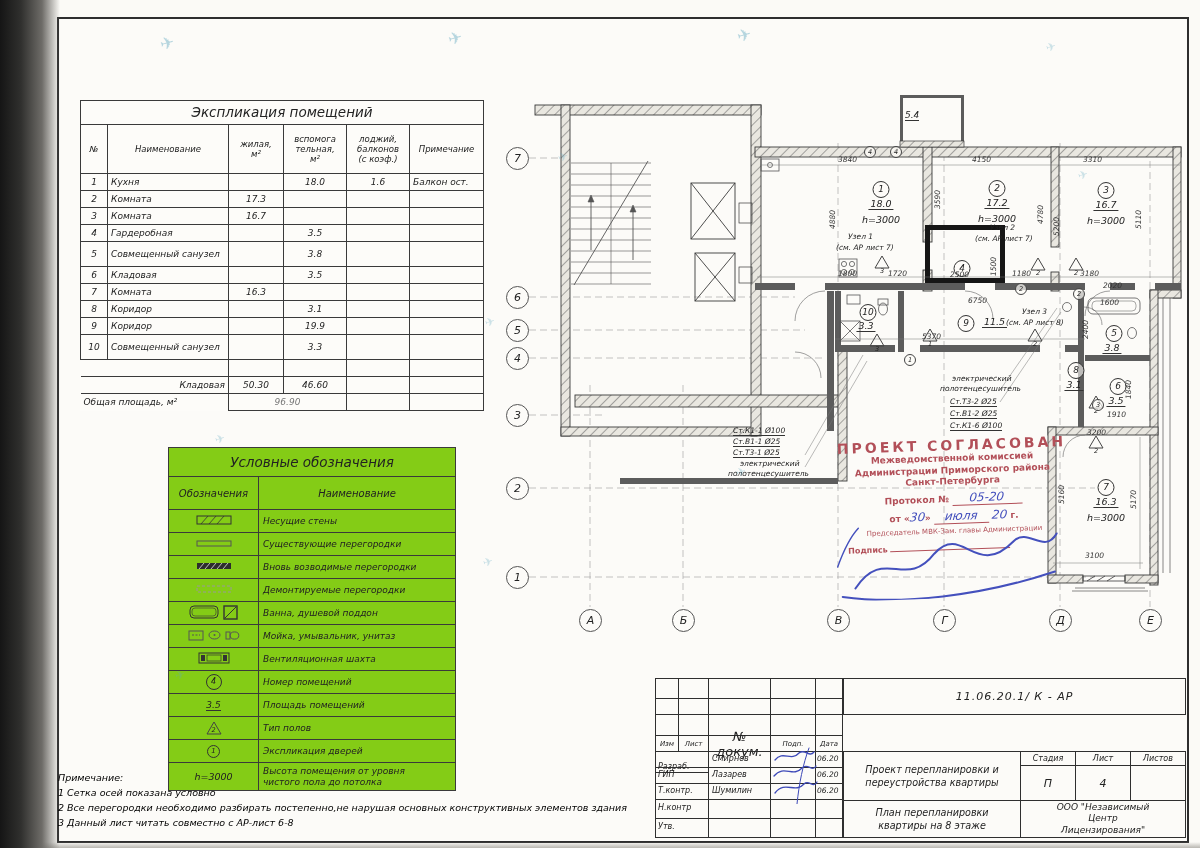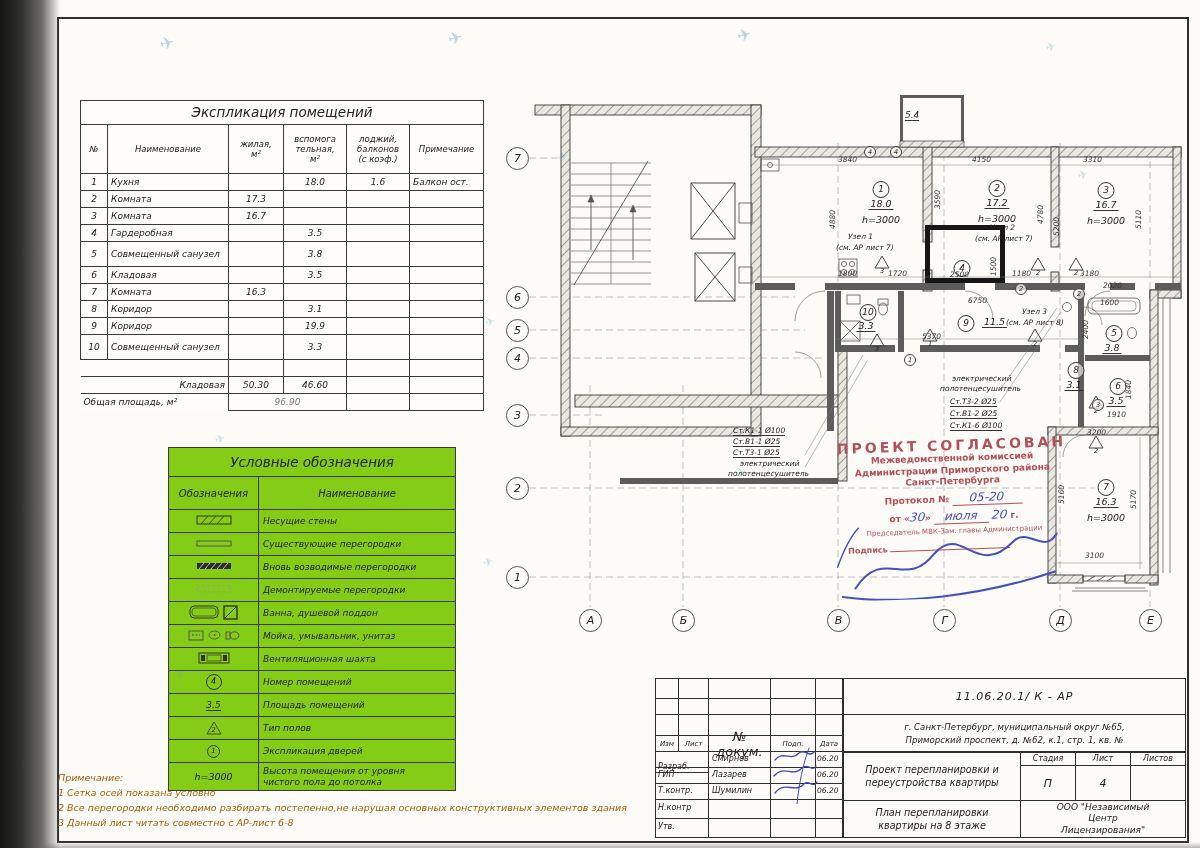--- a/index.html
+++ b/index.html
@@ -25,21 +25,21 @@
   .legend td{border:1px solid #3a3a3a;font-size:9px;font-style:italic;color:#222;padding:1px 4px;height:20px;}
   .legend .ttl{font-size:13.5px;text-align:center;height:26px;}
   .legend .hdr{text-align:center;font-size:10px;height:30px;}
   .legend .sym{text-align:center;}
   .pre{white-space:pre-line;}
   
   .sym-wrap{display:inline-flex;align-items:center;gap:4px;justify-content:center;}
   .circ{display:inline-block;border:1px solid #333;border-radius:50%;width:14px;height:14px;line-height:14px;font-size:8px;text-align:center;font-style:italic;color:#222;}
   .underl{border-bottom:1px solid #333;text-align:center;}
   
-  .notes{position:absolute;left:58px;top:770px;width:600px;z-index:45;color:#a16207;}
+  .notes{position:absolute;left:58px;top:770px;width:600px;z-index:45;color:#000000;}
   .notes div{font-size:9.5px;font-style:italic;line-height:15px;}
   
   .plan-svg{position:absolute;left:495px;top:55px;z-index:3;}
   .lbl{position:absolute;font-style:italic;color:#222;z-index:8;white-space:nowrap;}
   .cen{transform:translateX(-50%);}
   .rn{border:1px solid #333;border-radius:50%;width:15px;height:15px;line-height:15px;text-align:center;font-size:9px;background:rgba(253,252,248,.6);}
   .ra{font-size:9.5px;border-bottom:1px solid #333;padding:0 2px;}
   .rh{font-size:9.5px;}
   .dim{font-size:7.5px;color:#333;}
   .vdim{width:28px;text-align:center;transform:rotate(-90deg);}
@@ -658,24 +658,20 @@
       <g stroke="#3d49b8" stroke-width="1.3" fill="none" stroke-linecap="round">
         <path d="M6 14 C14 4 22 16 30 7 C36 2 40 12 45 6"></path>
         <path d="M5 30 C15 18 24 32 33 22 C39 16 43 27 47 20"></path>
         <path d="M6 47 C16 34 26 48 35 38 C40 33 44 43 48 36"></path>
         <path d="M28 58 C30 38 34 18 40 2" stroke-width="1"></path>
       </g>
     </svg>
 
     <div class="cell cc" style="left:188px;top:0;width:343px;height:37px;font-size:11px;letter-spacing:1px">11.06.20.1/ К - АР</div>
 
-    <div class="cell cc" style="left:188px;top:36px;width:343px;height:39px;font-size:8.6px;line-height:13px;flex-direction:column">
-      <span>г. Санкт-Петербург, муниципальный округ №65,</span>
-        <span>Приморский проспект, д. №62, к.1, стр. 1, кв. №</span>
-    </div>
 
     <div class="cell cc pre" style="left:188px;top:73px;width:178px;height:50px;font-size:9.6px;line-height:13px">Проект перепланировки и
 переустройства квартиры</div>
 
     <div class="cell cc" style="left:365px;top:73px;width:56px;height:15px;font-size:8px">Стадия</div>
     <div class="cell cc" style="left:420px;top:73px;width:56px;height:15px;font-size:8px">Лист</div>
     <div class="cell cc" style="left:475px;top:73px;width:56px;height:15px;font-size:8px">Листов</div>
     <div class="cell cc" style="left:365px;top:87px;width:56px;height:36px;font-size:11px">П</div>
     <div class="cell cc" style="left:420px;top:87px;width:56px;height:36px;font-size:11px">4</div>
     <div class="cell cc" style="left:475px;top:87px;width:56px;height:36px"></div>

